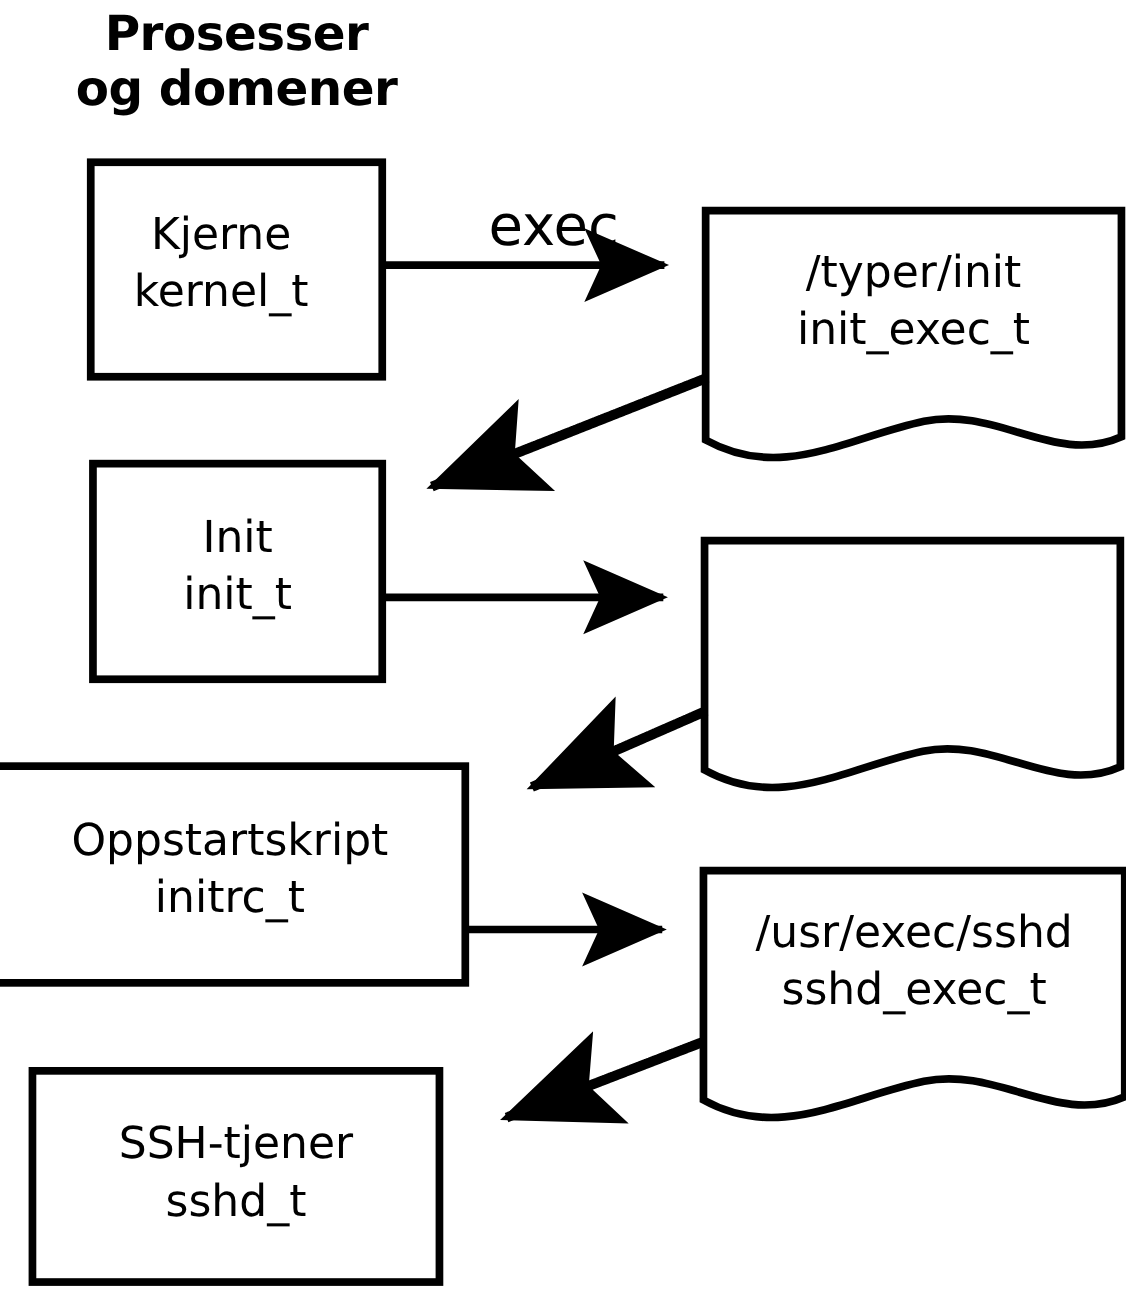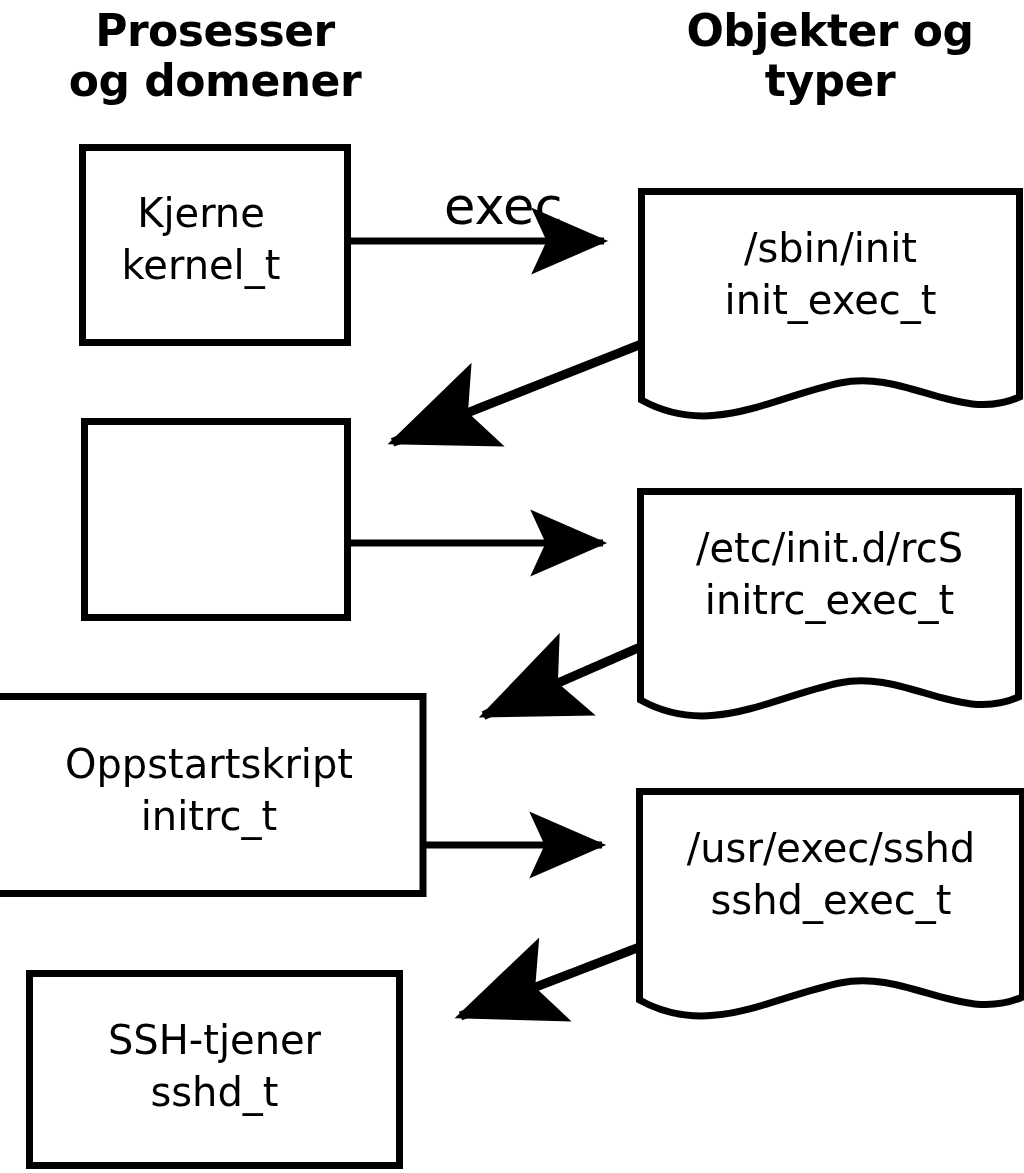--- a/index.html
+++ b/index.html
@@ -102,37 +102,35 @@
     <line x1="639" y1="345" x2="396" y2="441" stroke="#000000" stroke-width="9" stroke-dasharray="0.1 1.95" stroke-linecap="square" marker-end="url(#arrowDotted)"></line>
 
     <line x1="638" y1="648" x2="487" y2="714" stroke="#000000" stroke-width="9" stroke-dasharray="0.1 1.95" stroke-linecap="square" marker-end="url(#arrowDotted)"></line>
 
     <line x1="637" y1="948" x2="463" y2="1015" stroke="#000000" stroke-width="9" stroke-dasharray="0.1 1.95" stroke-linecap="square" marker-end="url(#arrowDotted)"></line>
   </svg>
 
   <div class="col-header" id="header-left">Prosesser
 og domener</div>
 
-  <div class="col-header" id="header-right">Objekter og
-typer</div>
 
   <div class="node-label" style="left:68px; top:187px; width:266px;">Kjerne
 kernel_t</div>
 
+  <div class="node-label" style="left:84px; top:463px; width:264px;">Init
+init_t</div>
 
   <div class="node-label" style="left:-6px; top:738px; width:430px;">Oppstartskript
 initrc_t</div>
 
   <div class="node-label" style="left:29px; top:1014px; width:371px;text-align:center;">SSH-tjener
 sshd_t</div>
 
-  <div class="node-label" style="left:641px; top:222px; width:379px;">/sbin/init
+  <div class="node-label" style="left:641px; top:222px; width:379px;">/typer/init
 init_exec_t</div>
 
-  <div class="node-label" style="left:640px; top:522px; width:379px;">/etc/init.d/rcS
-initrc_exec_t</div>
 
   <div class="node-label" style="left:639px; top:822px; width:384px;">/usr/exec/sshd
 sshd_exec_t</div>
 
   <div class="edge-label" style="left:444px; top:185px;">exec</div>
 
 </div>
 
 </body></html>

